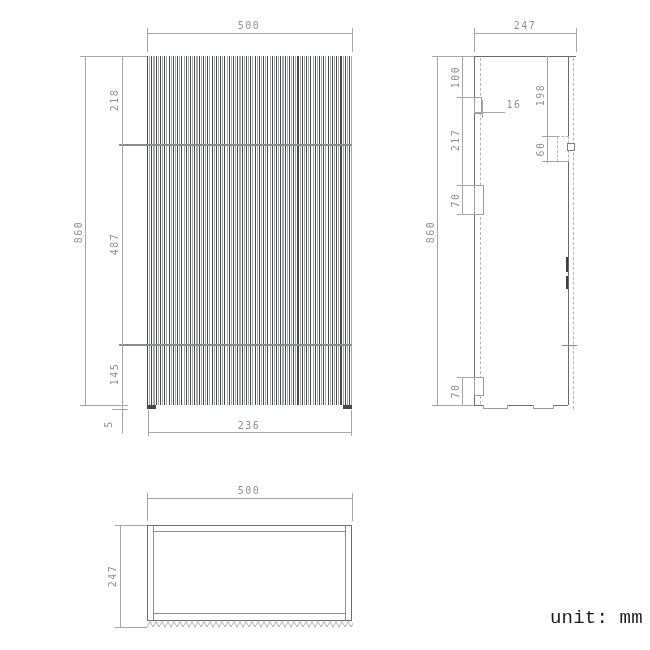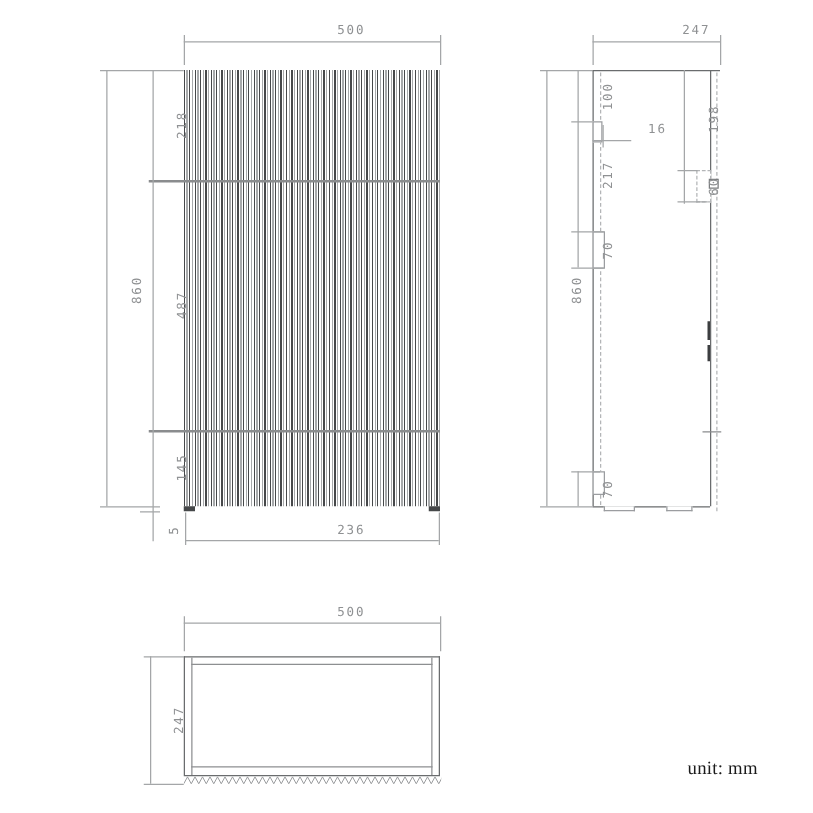--- a/index.html
+++ b/index.html
@@ -6,23 +6,23 @@
   .canvas{position:relative;width:650px;height:650px;background:#ffffff;overflow:hidden;
           font-family:"DejaVu Sans Mono",monospace;}
   
   .ln{position:absolute;background:#a4a6a8;}        
   .edge{position:absolute;background:#6a6c6e;}      
   .edgel{position:absolute;background:#8d8f91;}     
   .dash{position:absolute;width:0;border-left:1px dashed #b3b5b7;}
   .seam{position:absolute;height:2px;background:#8a8c8e;}
   
   .dimtext{position:absolute;font-size:10px;color:#8f9193;letter-spacing:1.5px;
-           white-space:nowrap;transform:translate(-50%,-50%);margin-left:32px;}
+           white-space:nowrap;transform:translate(-50%,-50%);}
   .vtext{writing-mode:vertical-rl;transform:translate(-50%,-50%) rotate(180deg);}
-  .unit{position:absolute;font-family:Liberation Serif, serif;font-size:15px;
+  .unit{position:absolute;font-family:Liberation Mono, monospace;font-size:19px;
         color:#1b1b1b;letter-spacing:0.2px;}
   
   .flutes{position:absolute;left:147px;top:56px;width:205px;height:349px;
     background:repeating-linear-gradient(90deg,
       #46484a 0px,#46484a 1px,
       #ffffff 1px,#ffffff 2.15px,
       #a7a9ab 2.15px,#a7a9ab 3.2px,
       #ffffff 3.2px,#ffffff 4.3px);}
   .foot{position:absolute;background:#46484a;}
   .footo{position:absolute;border:1px solid #9b9da0;border-top:none;background:#fff;}
@@ -103,21 +103,21 @@
     <div class="ln" style="left:462px;top:56px;width:1px;height:158px;"></div>
     <div class="ln" style="left:457px;top:97px;width:17px;height:1px;"></div>
     <div class="ln" style="left:457px;top:185px;width:26px;height:1px;"></div>
     <div class="ln" style="left:457px;top:214px;width:26px;height:1px;"></div>
     <div class="dimtext vtext" style="left:455px;top:77px;">100</div>
     <div class="dimtext vtext" style="left:455px;top:140px;">217</div>
     <div class="dimtext vtext" style="left:455px;top:200px;">70</div>
 
     <div class="ln" style="left:482px;top:100px;width:1px;height:18px;"></div>
     <div class="ln" style="left:474px;top:112px;width:31px;height:1px;"></div>
-    <div class="dimtext" style="left:494px;top:104px;">16</div>
+    <div class="dimtext" style="left:514px;top:104px;">16</div>
 
     <div class="ln" style="left:547px;top:56px;width:1px;height:107px;"></div>
     <div class="ln" style="left:542px;top:136px;width:16px;height:1px;"></div>
     <div class="ln" style="left:542px;top:161px;width:24px;height:1px;"></div>
     <div class="dimtext vtext" style="left:540px;top:95px;">198</div>
     <div class="dimtext vtext" style="left:540px;top:149px;">60</div>
 
     <div class="ln" style="left:462px;top:377px;width:1px;height:28px;"></div>
     <div class="ln" style="left:457px;top:377px;width:23px;height:1px;"></div>
     <div class="dimtext vtext" style="left:455px;top:391px;">70</div>

